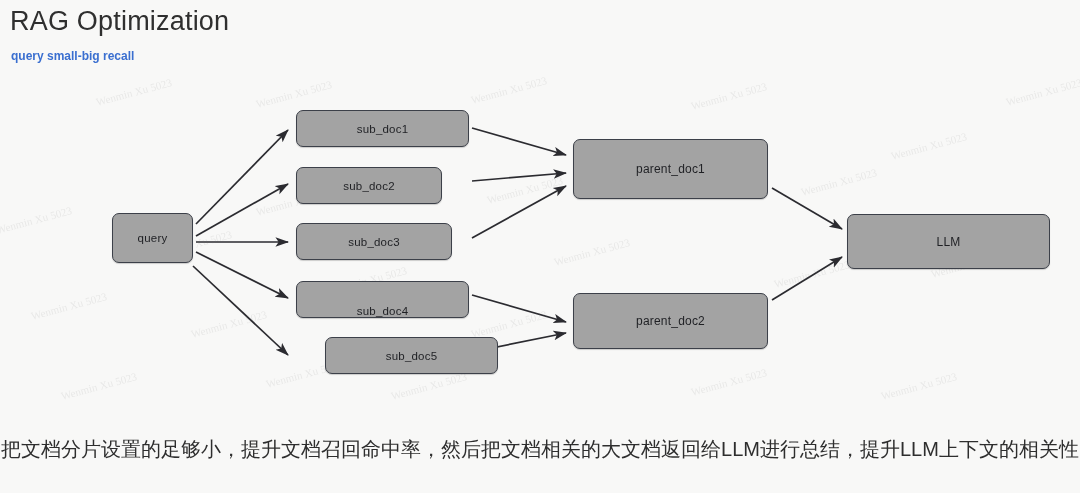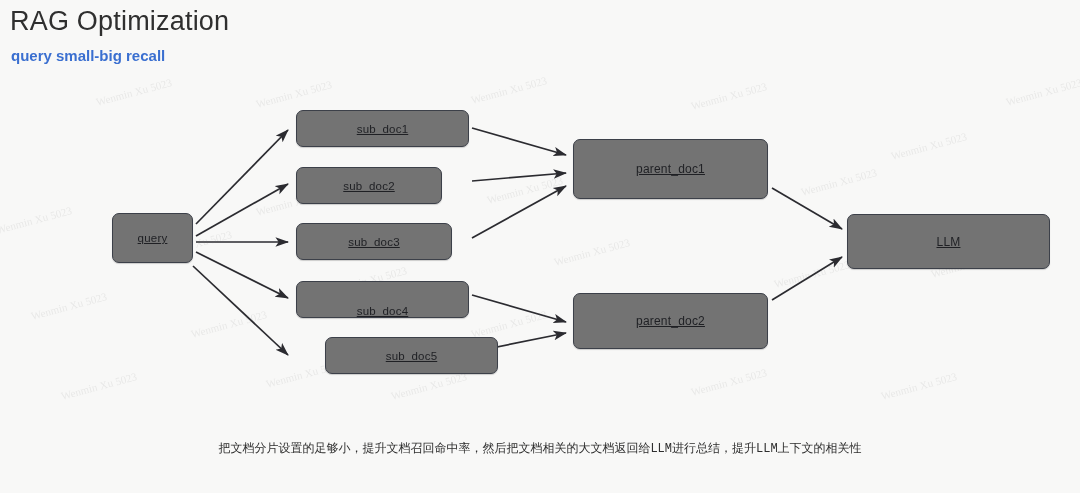--- a/index.html
+++ b/index.html
@@ -24,52 +24,51 @@
     font-size: 27px;
     font-weight: 400;
     color: #2f2f2f;
     letter-spacing: 0.2px;
     line-height: 38px;
   }
   #subtitle {
     position: absolute;
     left: 11px;
     top: 46px;
-    font-size: 15px;
+    font-size: 12px;
     font-weight: bold;
     color: #3a6fd0;
     line-height: 20px;
   }
 
   
   #canvas {
     position: absolute;
     left: 0;
     top: 0;
     width: 1080px;
     height: 493px;
   }
 
   
   .node {
     position: absolute;
     box-sizing: border-box;
-    background: #737373;
+    background: #a3a3a3;
     border: 1.6px solid #3b3f४a;
     border: 1.6px solid #3c4049;
     border-radius: 7px;
     display: flex;
     align-items: center;
     justify-content: center;
     color: #1f2024;
     font-size: 11.5px;
     letter-spacing: 0.2px;
     box-shadow: 0 1px 1px rgba(0,0,0,0.18);
     z-index: 3;
-    text-decoration: underline;
   }
   .node.big { font-size: 12px; }
 
   
   .wm {
     position: absolute;
     font-size: 11px;
     color: rgba(120,120,120,0.12);
     transform: rotate(-15deg);
     white-space: nowrap;
@@ -78,23 +77,23 @@
     font-family: "Liberation Serif", serif;
   }
 
   
   #caption {
     position: absolute;
     left: 0;
     top: 436px;
     width: 1080px;
     text-align: center;
-    font-size: 12px;
+    font-size: 20px;
     color: #2e2e2e;
-    font-family: Liberation Mono, monospace;
+    font-family: Liberation Sans, sans-serif;
     line-height: 26px;
   }
 </style>
 </head>
 <body>
 
 <div id="page">
 
   <div class="wm" style="left:95px;  top:86px;">Wenmin Xu 5023</div>
   <div class="wm" style="left:255px; top:88px;">Wenmin Xu 5023</div>

